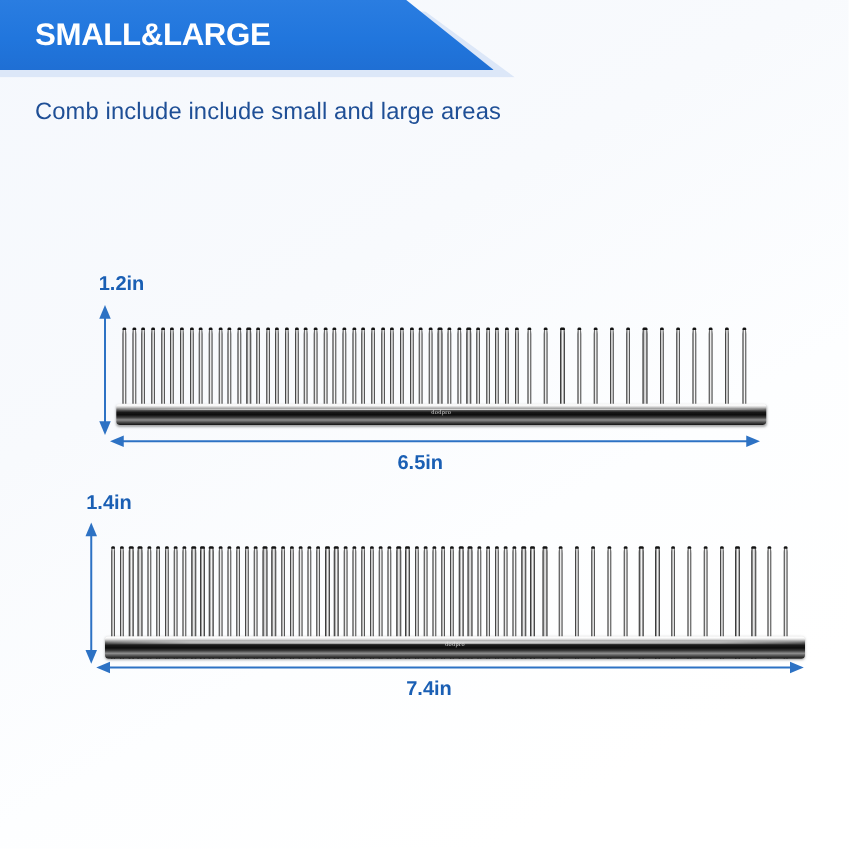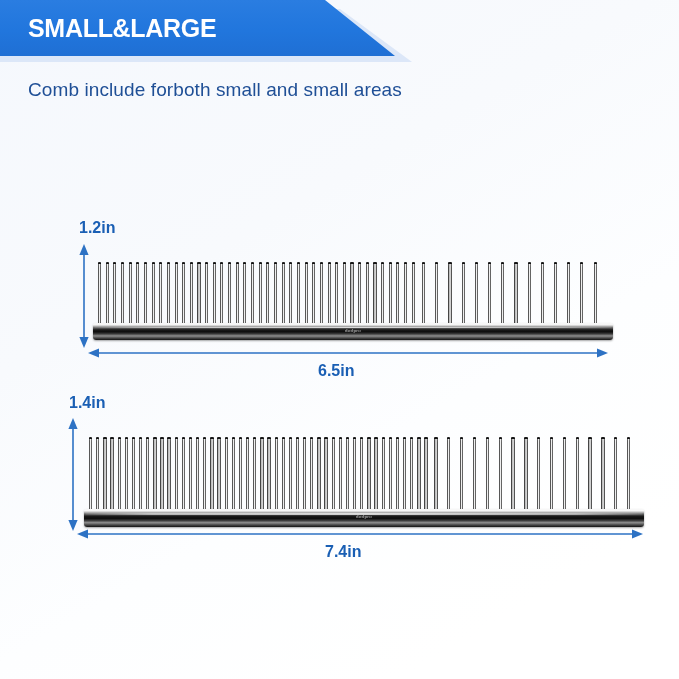--- a/index.html
+++ b/index.html
@@ -181,21 +181,21 @@
 <body>
 
 <div id="page">
 
   <div id="banner-wrap">
     <div class="banner-shadow"></div>
     <div class="banner-main"></div>
     <div class="banner-title">SMALL&amp;LARGE</div>
   </div>
 
-  <div class="subtitle">Comb include forboth small and small areas</div>
+  <div class="subtitle">Comb include include small and large areas</div>
 
   <div class="comb-unit" id="comb-1" style="left:0; top:0; width:679px; height:400px;">
 
     <div class="comb-area" id="comb-1-art" style="left:96px; top:248px; width:516px; height:92px;">
       <div class="tines-layer" id="comb-1-tines" style="height:78px;">
           <div class="tine" style="left: 2px; width: 3.1px; height: 78px;">
             <div class="tine-cap"></div>
           </div>
           <div class="tine" style="left: 9.65px; width: 3.1px; height: 78px;">
             <div class="tine-cap"></div>

